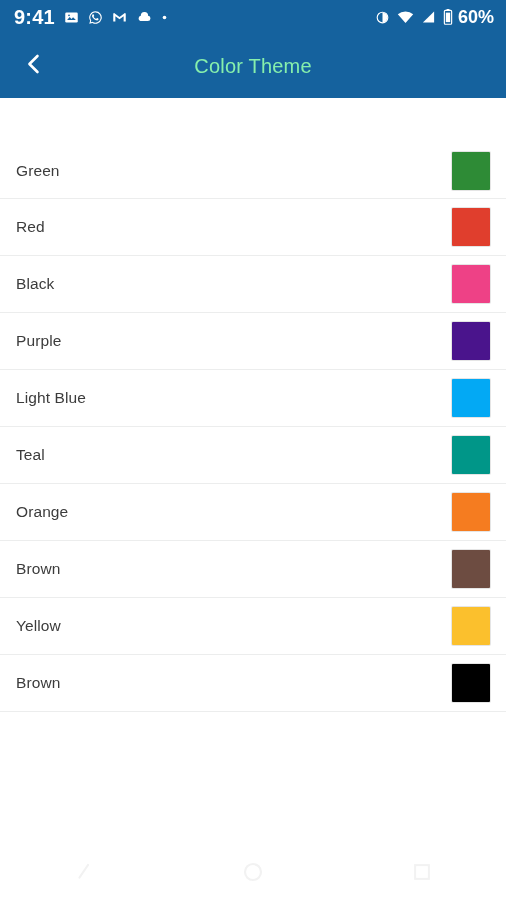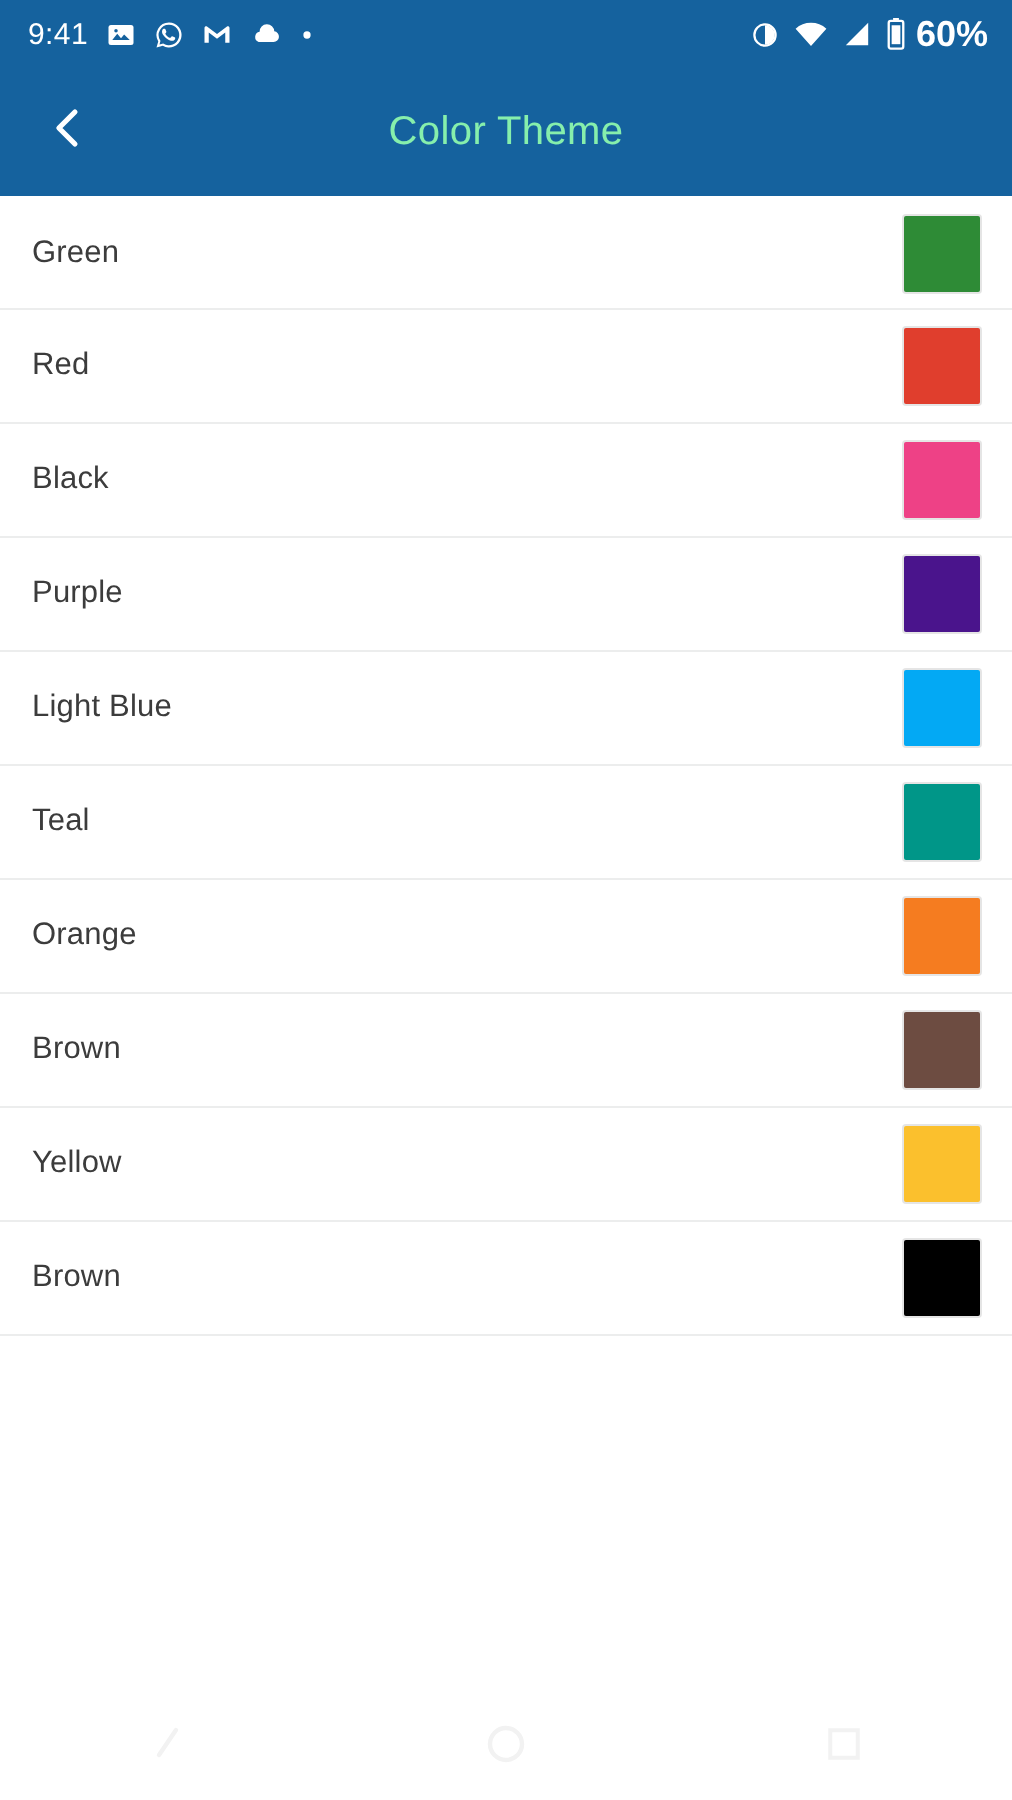--- a/index.html
+++ b/index.html
@@ -30,22 +30,22 @@
     display: flex;
     align-items: center;
     gap: 9px;
   }
   .status-right {
     display: flex;
     align-items: center;
     gap: 7px;
   }
   .status-time {
-    font-size: 15px;
-    font-weight: normal;
+    font-size: 20px;
+    font-weight: bold;
     letter-spacing: .2px;
     line-height: 1;
   }
   .status-battery-text {
     font-size: 18px;
     font-weight: bold;
     line-height: 1;
     margin-left: -2px;
   }
   .sicon {
@@ -93,20 +93,21 @@
     align-items: center;
     justify-content: space-between;
     padding: 0 16px 0 16px;
     box-sizing: border-box;
     border-bottom: 1px solid #eceded;
     cursor: pointer;
     background: #ffffff;
   }
   .theme-row:first-child {
     border-top: 1px solid #ffffff;
+    margin-top: 44px;
   }
   .theme-label {
     font-size: 15.5px;
     color: #3c3c3c;
     letter-spacing: .1px;
   }
   .swatch {
     width: 38px;
     height: 38px;
     border-radius: 1px;

